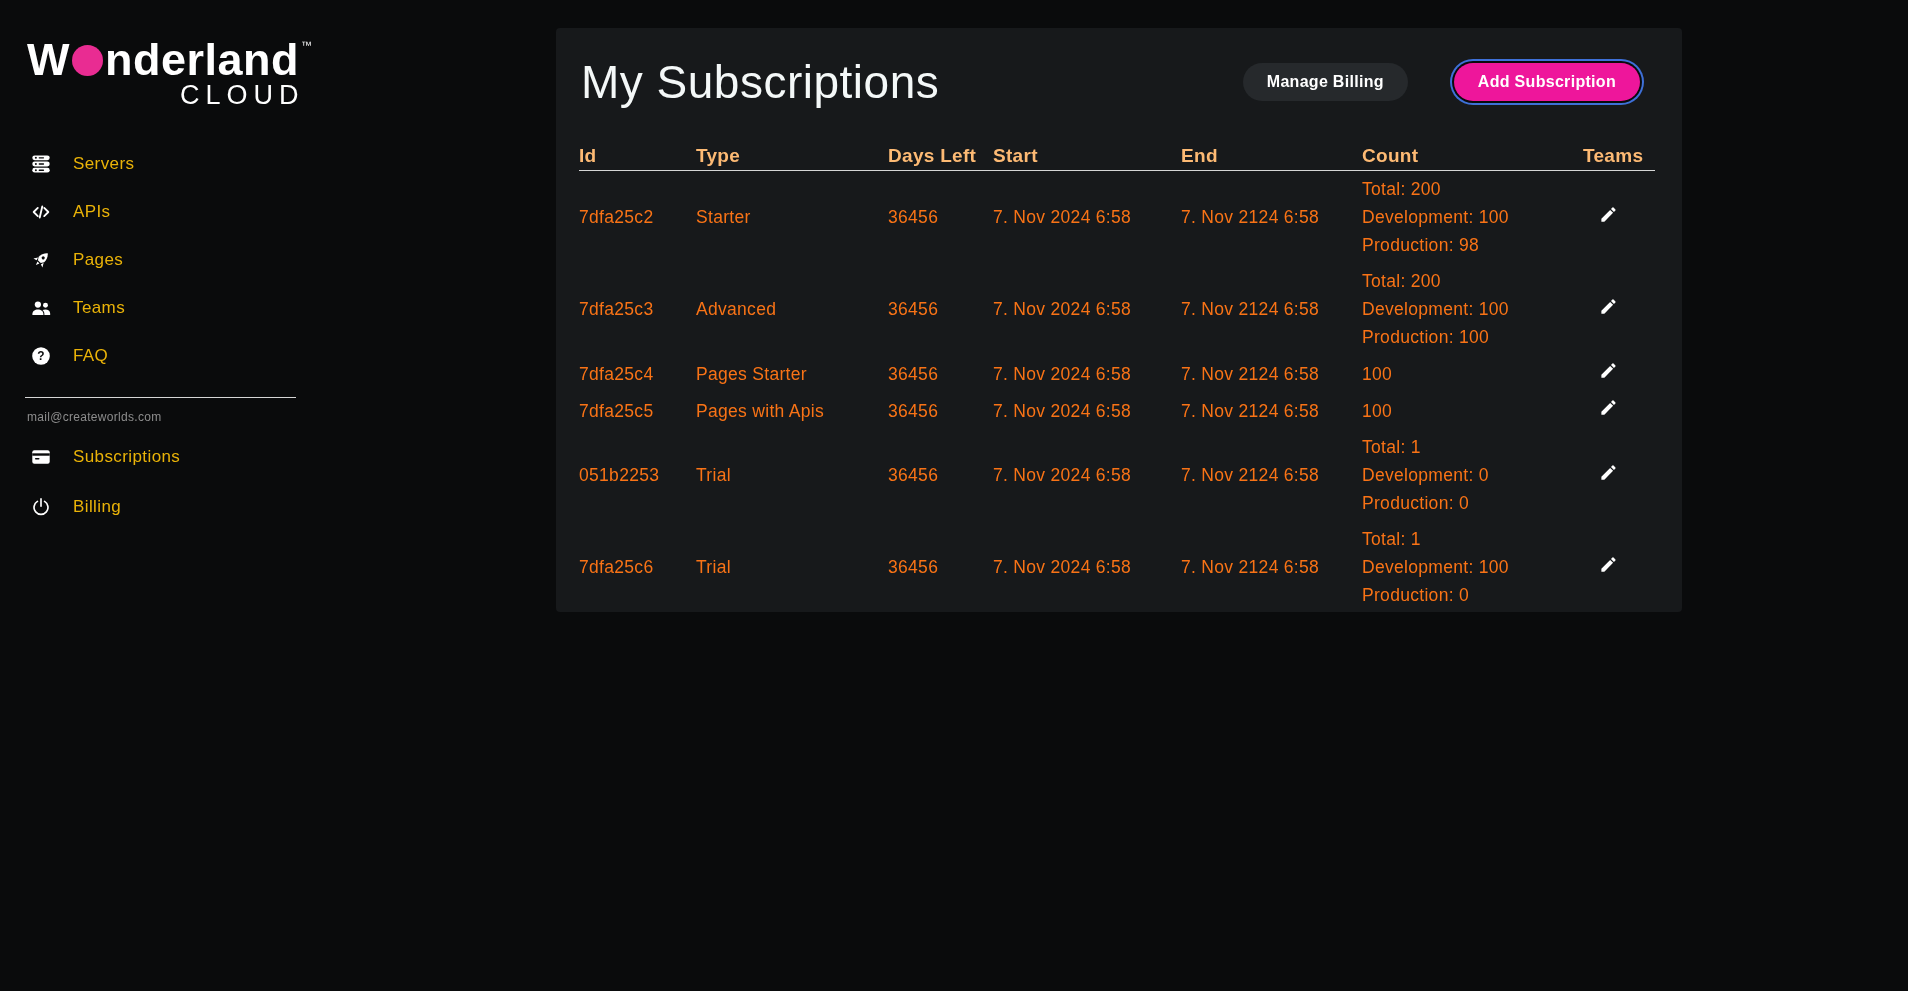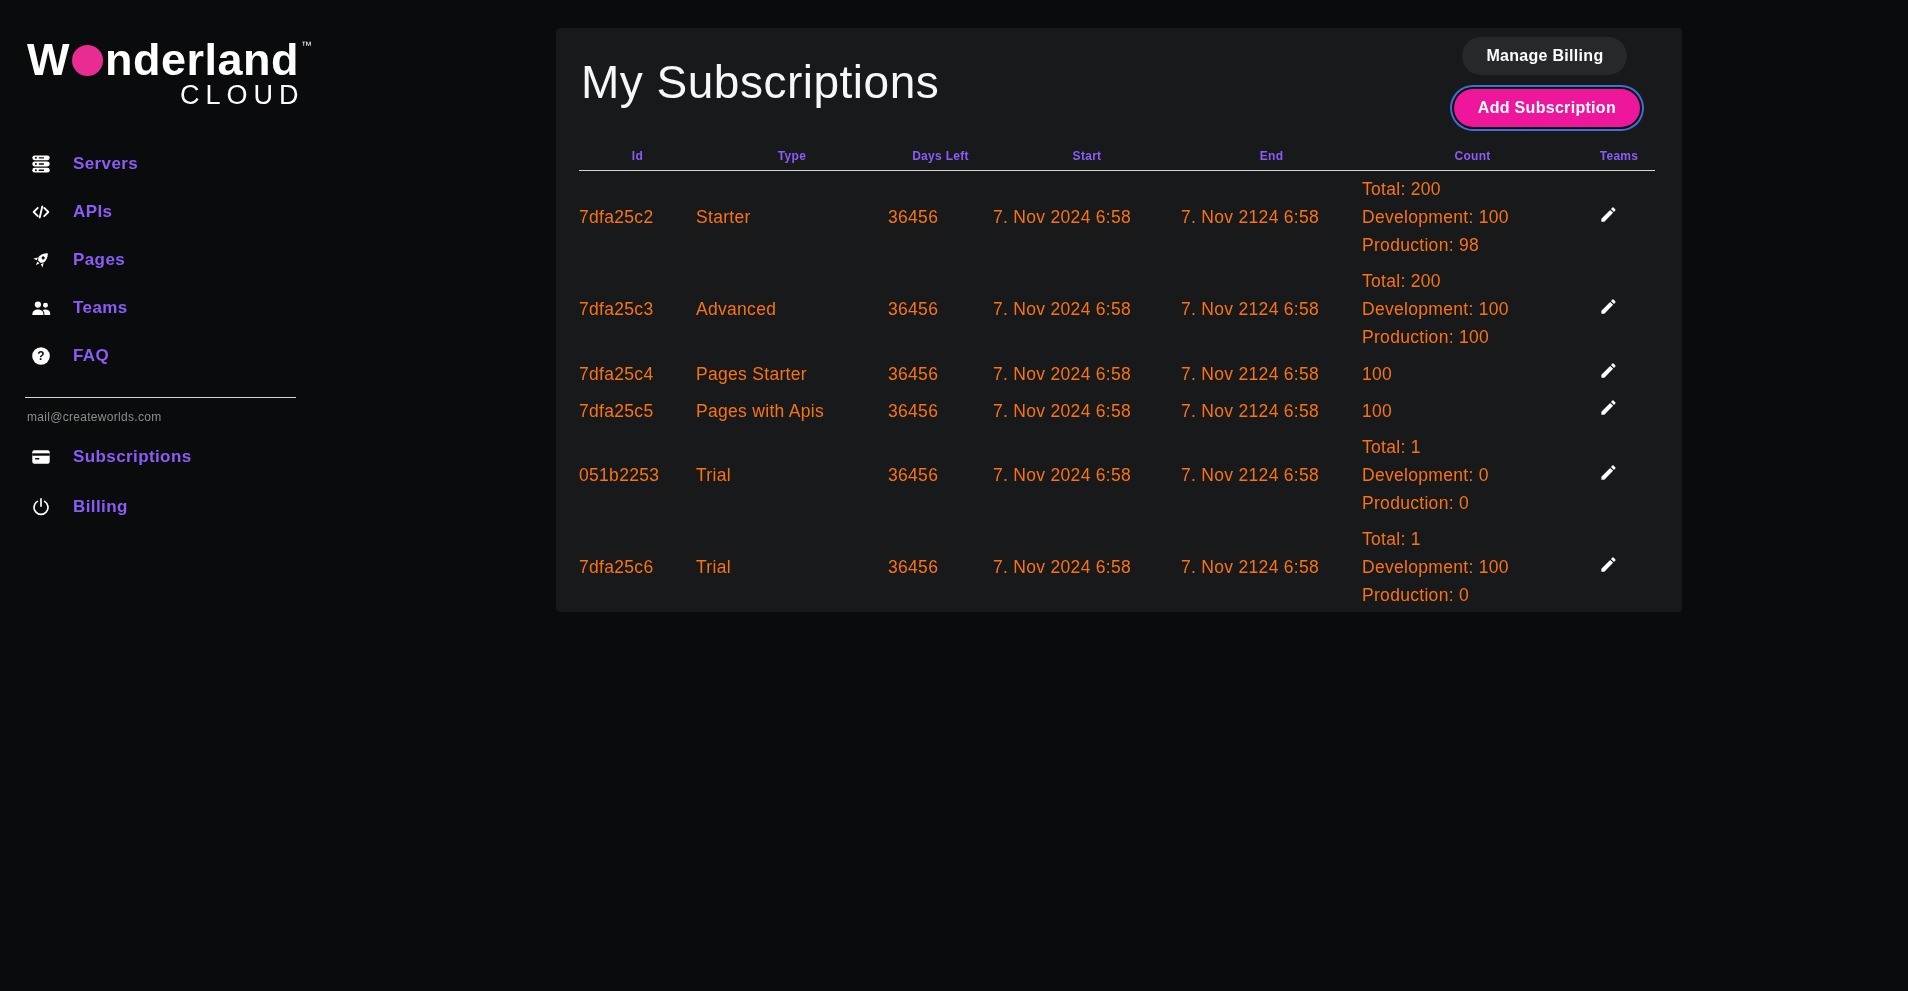--- a/index.html
+++ b/index.html
@@ -27,57 +27,57 @@
   .sidebar{position:absolute;left:0;top:0;width:330px;height:991px;}
   .logo{display:inline-block;margin:20px 0 8px 27px;cursor:pointer;}
   .logo-line1{font-size:45px;font-weight:700;color:#ffffff;letter-spacing:0.5px;white-space:nowrap;line-height:50px;}
   .logo-dot{display:inline-block;width:31px;height:31px;border-radius:50%;background:var(--logo-dot);margin:0 2px;vertical-align:-1px;}
   .logo-tm{font-size:11px;font-weight:400;vertical-align:26px;margin-left:2px;}
   .logo-line2{font-size:27px;font-weight:400;letter-spacing:6px;color:#ffffff;text-align:right;margin-top:-3px;margin-right:8px;line-height:26px;}
 
   .nav-main{margin-top:24px;}
   .nav-item{display:flex;align-items:center;height:48px;padding-left:30px;cursor:pointer;}
   .nav-item .icon{width:22px;height:22px;display:inline-flex;align-items:center;justify-content:center;flex:0 0 22px;}
-  .nav-item .label{margin-left:21px;font-size:17px;font-weight:700;color:#8b5cf6;letter-spacing:0.4px;}
+  .nav-item .label{margin-left:21px;font-size:17px;font-weight:400;color:#eab308;letter-spacing:0.4px;}
   .icon svg{display:block;}
   .cutout{fill:var(--bg);}
 
   .divider{border:none;border-top:1px solid var(--line);width:271px;margin:17px 0 0 25px;}
   .email{margin:12px 0 0 27px;font-size:12px;font-weight:500;color:var(--muted);letter-spacing:0.3px;}
   .nav-account{margin-top:8px;}
   .nav-account .nav-item{height:50px;}
 
   
   .panel{
     position:absolute;left:556px;top:28px;width:1126px;height:584px;
     background:var(--panel);border-radius:4px;
     padding:0 0 0 4px;
   }
   .panel-header{
     display:flex;align-items:center;justify-content:space-between;
     margin-top:22px;height:64px;padding:0 42px 0 21px;
   }
   .page-title{font-size:46px;font-weight:500;color:var(--text);letter-spacing:0.5px;}
-  .actions{display:flex;align-items:center;gap:14px;flex-direction:column;}
+  .actions{display:flex;align-items:center;gap:26px;}
   .btn{
     height:38px;border:none;border-radius:19px;padding:0 24px;
     font-family:"Liberation Sans", sans-serif;font-size:16px;font-weight:700;
     color:#ffffff;cursor:pointer;letter-spacing:0.3px;white-space:nowrap;
   }
   .btn-dark{background:var(--btn-dark);}
   .btn-pink{
     background:var(--accent);
     box-shadow:0 0 0 2px var(--bg), 0 0 0 4px var(--ring);
-    margin-left:4px;
+    margin-left:20px;
   }
 
   
   table{border-collapse:collapse;table-layout:fixed;width:1076px;margin:28px 0 0 19px;}
   th{
-    text-align:center;font-size:12px;font-weight:700;color:#8b5cf6;
+    text-align:left;font-size:19px;font-weight:700;color:#fdba74;
     line-height:28px;padding:0;border-bottom:1px solid var(--line);
     letter-spacing:0.3px;
   }
   td{
     font-size:17.5px;font-weight:500;color:#f97316;
     vertical-align:middle;padding:4px 0;line-height:28px;letter-spacing:0.3px;
   }
   .count-line{line-height:28px;}
   .edit-btn{
     background:transparent;border:none;cursor:pointer;padding:2px;

